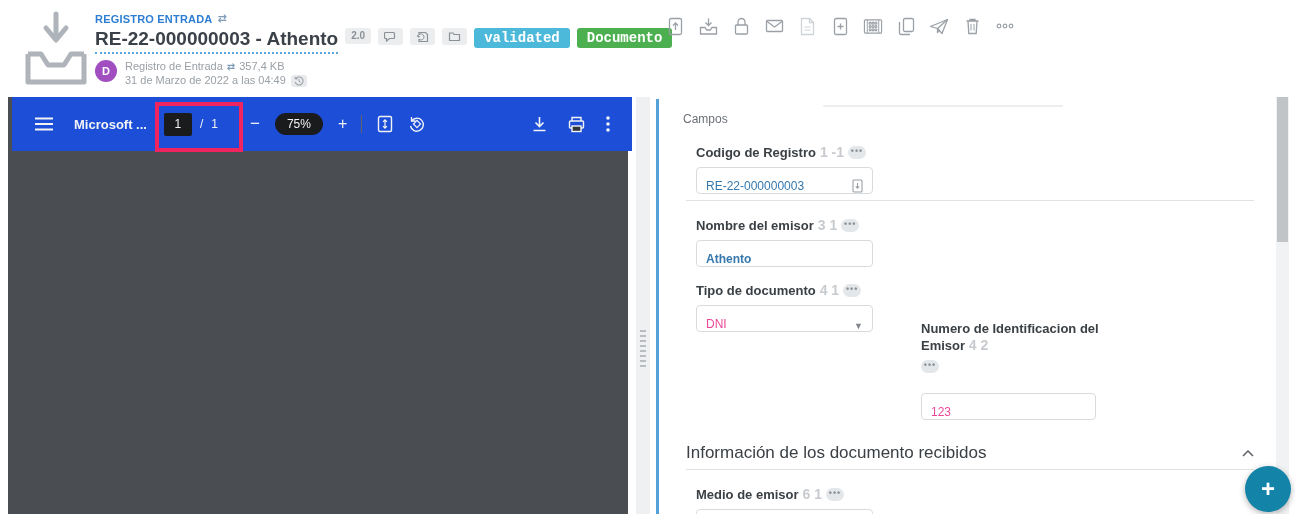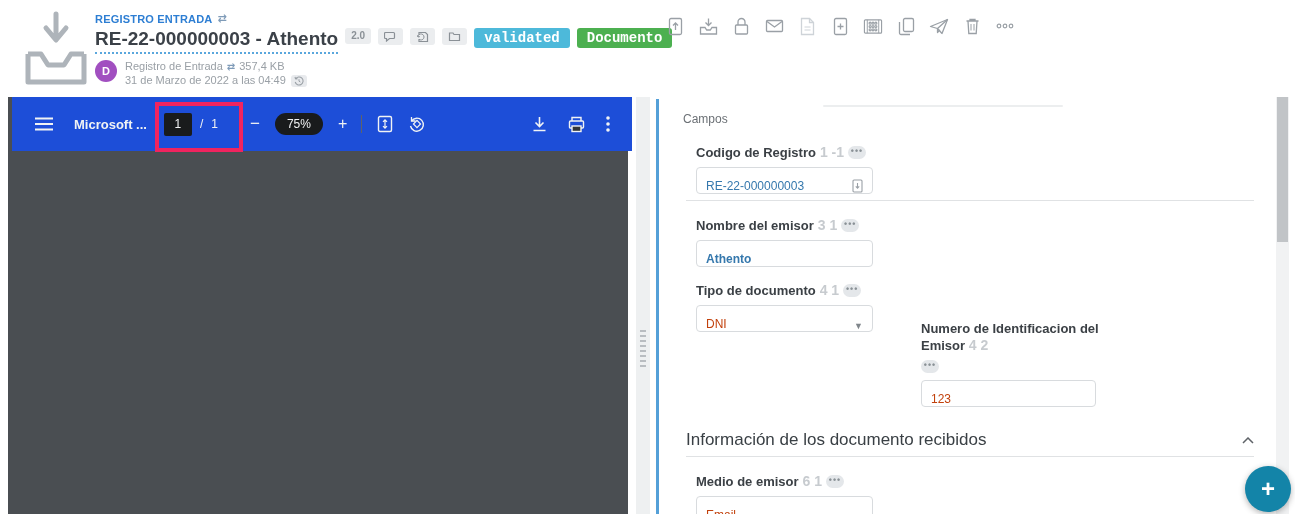--- a/index.html
+++ b/index.html
@@ -68,35 +68,35 @@
                 border-left:3px solid #54a0d8; padding:13px 0 0 0; overflow:hidden; }
   .scroll-shadow { position:absolute; left:164px; top:6px; width:240px; height:2px; background:#eceeef; border-radius:2px; }
   .campos-label { margin-left:24px; font-size:12px; color:#6b7075; }
   .field-label { display:flex; align-items:center; gap:4px; font-size:13px; font-weight:bold; color:#3b4045; }
   .idx { color:#c7cbcf; font-weight:bold; font-size:14px; }
   .ellipsis-pill { background:#e4e7ea; border-radius:8px; width:18px; height:13px; line-height:11px;
                    text-align:center; color:#8a9196; font-size:9px; font-weight:bold; letter-spacing:1px; cursor:pointer; }
   .text-input, .select-input { width:177px; height:27px; border:1px solid #d8dbde; border-radius:4px;
                    background:#fff; font-size:12px; display:flex; align-items:flex-end; padding:0 9px; }
   .val-blue { color:#3578ad; flex:1; }
-  .val-gray { color:#c2410c; flex:1; }
+  .val-gray { color:#ec4899; flex:1; }
   .autonum-ic { margin-left:auto; }
   .caret { color:#80868b; font-size:9px; margin-left:auto; }
   .f-codigo { margin:18px 0 0 37px; }
   .field-label + .text-input, .field-label + .select-input { margin-top:7px; }
   .section-hdr { margin:23px 22px 0 27px; display:flex; align-items:center; justify-content:space-between; cursor:pointer; }
   .section-title { font-size:17px; color:#3a4045; }
   .section-rule { margin:6px 22px 0 27px; border:none; border-top:1px solid #e0e2e4; }
   .f-nombre { margin:16px 0 0 37px; }
   .two-col { margin:15px 0 0 37px; display:flex; }
   .col1 { width:188px; }
   .col2 { margin-left:37px; width:195px; }
   .col2 .field-label { display:block; line-height:17px;margin-top:38px; }
   .col2 .ellipsis-pill { margin-top:5px; }
-  .col2 .text-input { width:175px; margin-top:7px; }
+  .col2 .text-input { width:175px; margin-top:20px; }
   .f-medio { margin:16px 0 0 37px; }
 
   
   .right-scrollbar { position:absolute; right:6px; top:97px; width:13px; height:417px; background:#f1f2f3; }
   .right-sb-thumb { position:absolute; left:1px; top:0; width:11px; height:145px; background:#c1c4c7; cursor:grab; }
   .fab { position:absolute; right:4px; bottom:2px; width:46px; height:46px; border-radius:50%;
          background:#1384a8; color:#fff; font-size:24px; font-weight:bold; border:none;
          display:flex; align-items:center; justify-content:center; cursor:pointer;
          box-shadow:0 2px 6px rgba(0,0,0,.3); }
 

